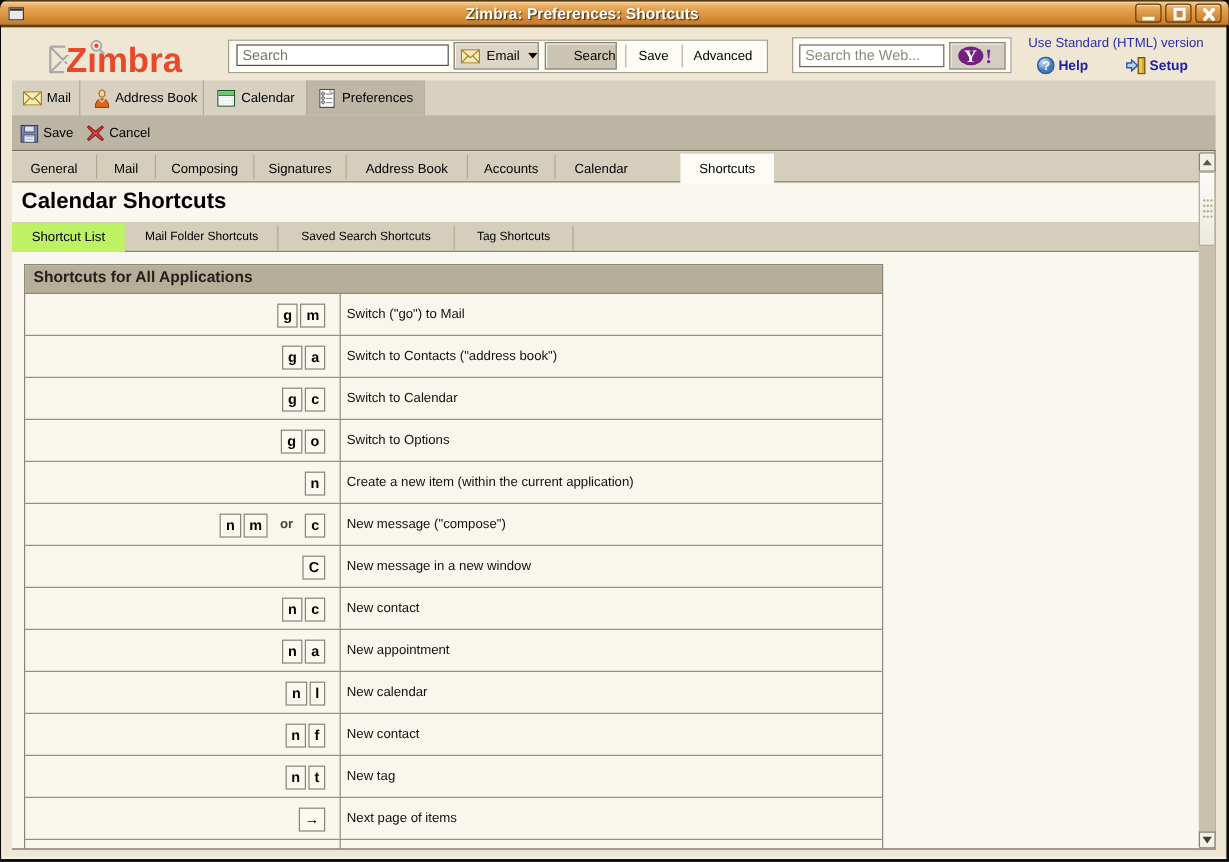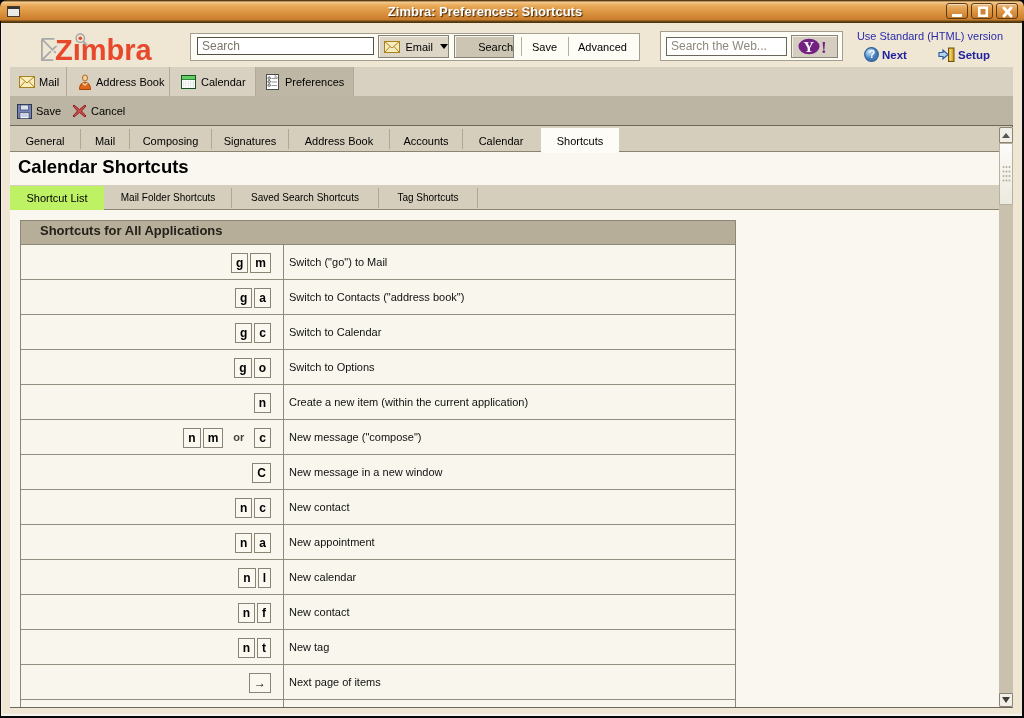--- a/index.html
+++ b/index.html
@@ -47,34 +47,34 @@
 .tbitem{display:flex;align-items:center;font-size:11px;color:#000;white-space:nowrap}
 
 #viewport{left:10px;top:126px;width:1003px;height:581px;background:#f9f7ef;overflow:hidden}
 #vpright{left:1012px;top:126px;width:1px;height:582px;background:#6e675b}
 #vpbottom{left:10px;top:707px;width:1003px;height:1px;background:#6e675b}
 
 #prefstrip{left:0;top:0;width:1003px;height:26px;background:#d5cebc;border-bottom:1px solid #8c8472}
 .preftab{position:absolute;top:3px;height:23px;display:flex;align-items:center;justify-content:center;
  font-size:11px;color:#000}
 .pseprt{position:absolute;top:3px;width:1px;height:20px;background:#b1a890}
-#prefsel{position:absolute;left:531px;top:2px;width:78px;height:25px;background:#fdfcf6;
+#prefsel{position:absolute;left:557px;top:2px;width:78px;height:25px;background:#fdfcf6;
  display:flex;align-items:center;justify-content:center;font-size:11px}
 
 #kbhead{font-size:18.5px;font-weight:bold;color:#000}
 
 #innerstrip{left:0;top:59px;width:1003px;height:25px;background:#d5cebc;border-bottom:1px solid #8c8472}
 .itab{position:absolute;top:0;height:25px;display:flex;align-items:center;justify-content:center;
  font-size:10px;color:#000}
 #isel{position:absolute;left:0;top:1px;width:94px;height:24px;background:#bef264;
  display:flex;align-items:center;justify-content:center;font-size:11px}
 
 #shtable{left:10px;top:94px;width:716px;border:1px solid #8d877a;background:#f8f6ed}
 #shhead{height:24px;background:#b7ae99;border-bottom:1px solid #8d877a;display:flex;align-items:center;
- padding-left:19px;padding-bottom:4px;font-size:13px;font-weight:bold;color:#24201a}
+ padding-left:7px;padding-bottom:4px;font-size:13px;font-weight:bold;color:#24201a}
 .shrow{height:35px;border-bottom:1px solid #948e81;display:flex}
 .shkey{width:263px;display:flex;align-items:center;justify-content:flex-end;border-right:1px solid #8d877a;padding-right:12px}
 .shdesc{flex:1;display:flex;align-items:center;padding-left:5px;font-size:11px;color:#101010}
 .kbd{display:inline-flex;align-items:center;justify-content:center;height:20px;min-width:8px;
  padding:0 4px;margin-left:2px;border:1px solid #8a8478;background:#faf8ef;position:relative;top:1px;
  font-size:12px;font-weight:bold;color:#000}
 .orx{font-size:11px;font-weight:bold;color:#4a443a;margin:0 8px 0 10px}
 
 #sbar{left:999px;top:127px;width:14px;height:580px;background:#c9c1ae}
 .sbtn{position:absolute;left:0;width:14px;height:16px;background:#f1efe8;display:flex;align-items:center;justify-content:center;border:1px solid #8c8472}
@@ -149,21 +149,21 @@
         <defs>
           <radialGradient id="hg" cx="35%" cy="30%">
             <stop offset="0%" stop-color="#cfe3f5"></stop>
             <stop offset="60%" stop-color="#7aaede"></stop>
             <stop offset="100%" stop-color="#4579b8"></stop>
           </radialGradient>
         </defs>
         <circle cx="7.5" cy="7.5" r="6.8" fill="url(#hg)" stroke="#2a5f99" stroke-width="1.2"></circle>
         <text x="4.7" y="11.3" font-size="10.5" font-weight="bold" fill="#fff" font-family="Liberation Sans,sans-serif">?</text>
       </svg>
-    <span class="bluebold">Next</span>
+    <span class="bluebold">Help</span>
   </div>
   <div id="setupgrp" class="abs tbitem">
     <svg width="17" height="15" style="margin-right:3px" viewBox="0 0 17 15">
       <rect x="10.5" y="1" width="5.5" height="13.5" fill="#d8a62c" stroke="#6b5208" stroke-width="1"></rect>
       <rect x="11.5" y="2" width="2" height="11.5" fill="#f0cf6e"></rect>
       <path d="M1 5.5 L5 5.5 L5 3 L10 7.5 L5 12 L5 9.5 L1 9.5 Z" fill="#b9d2ec" stroke="#2c5d9e" stroke-width="1.2"></path>
     </svg>
     <span class="bluebold">Setup</span>
   </div>
 

